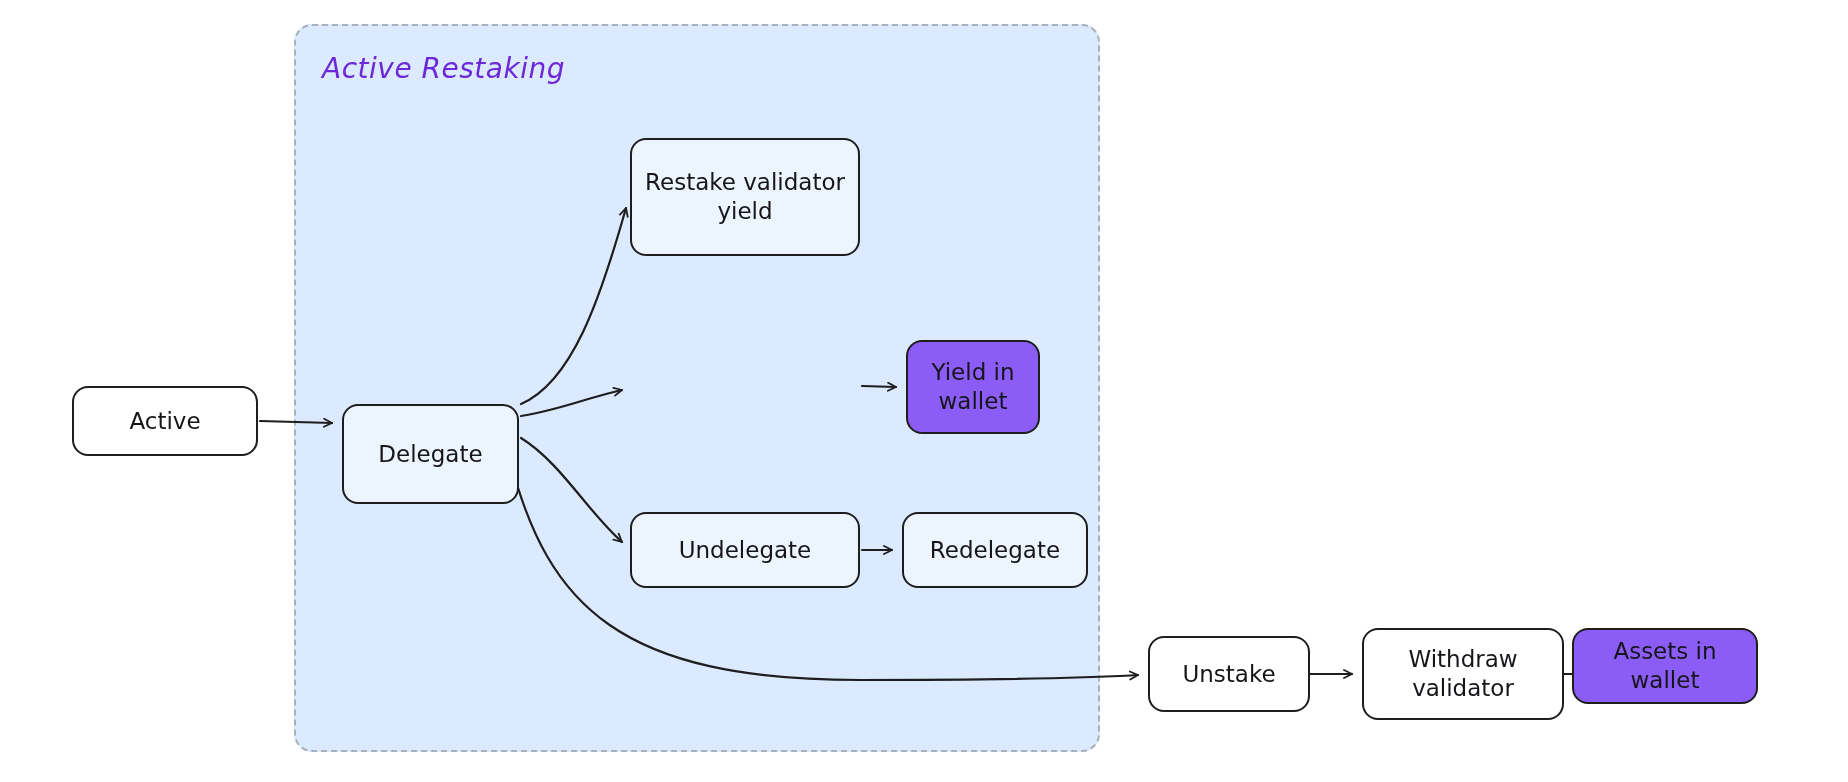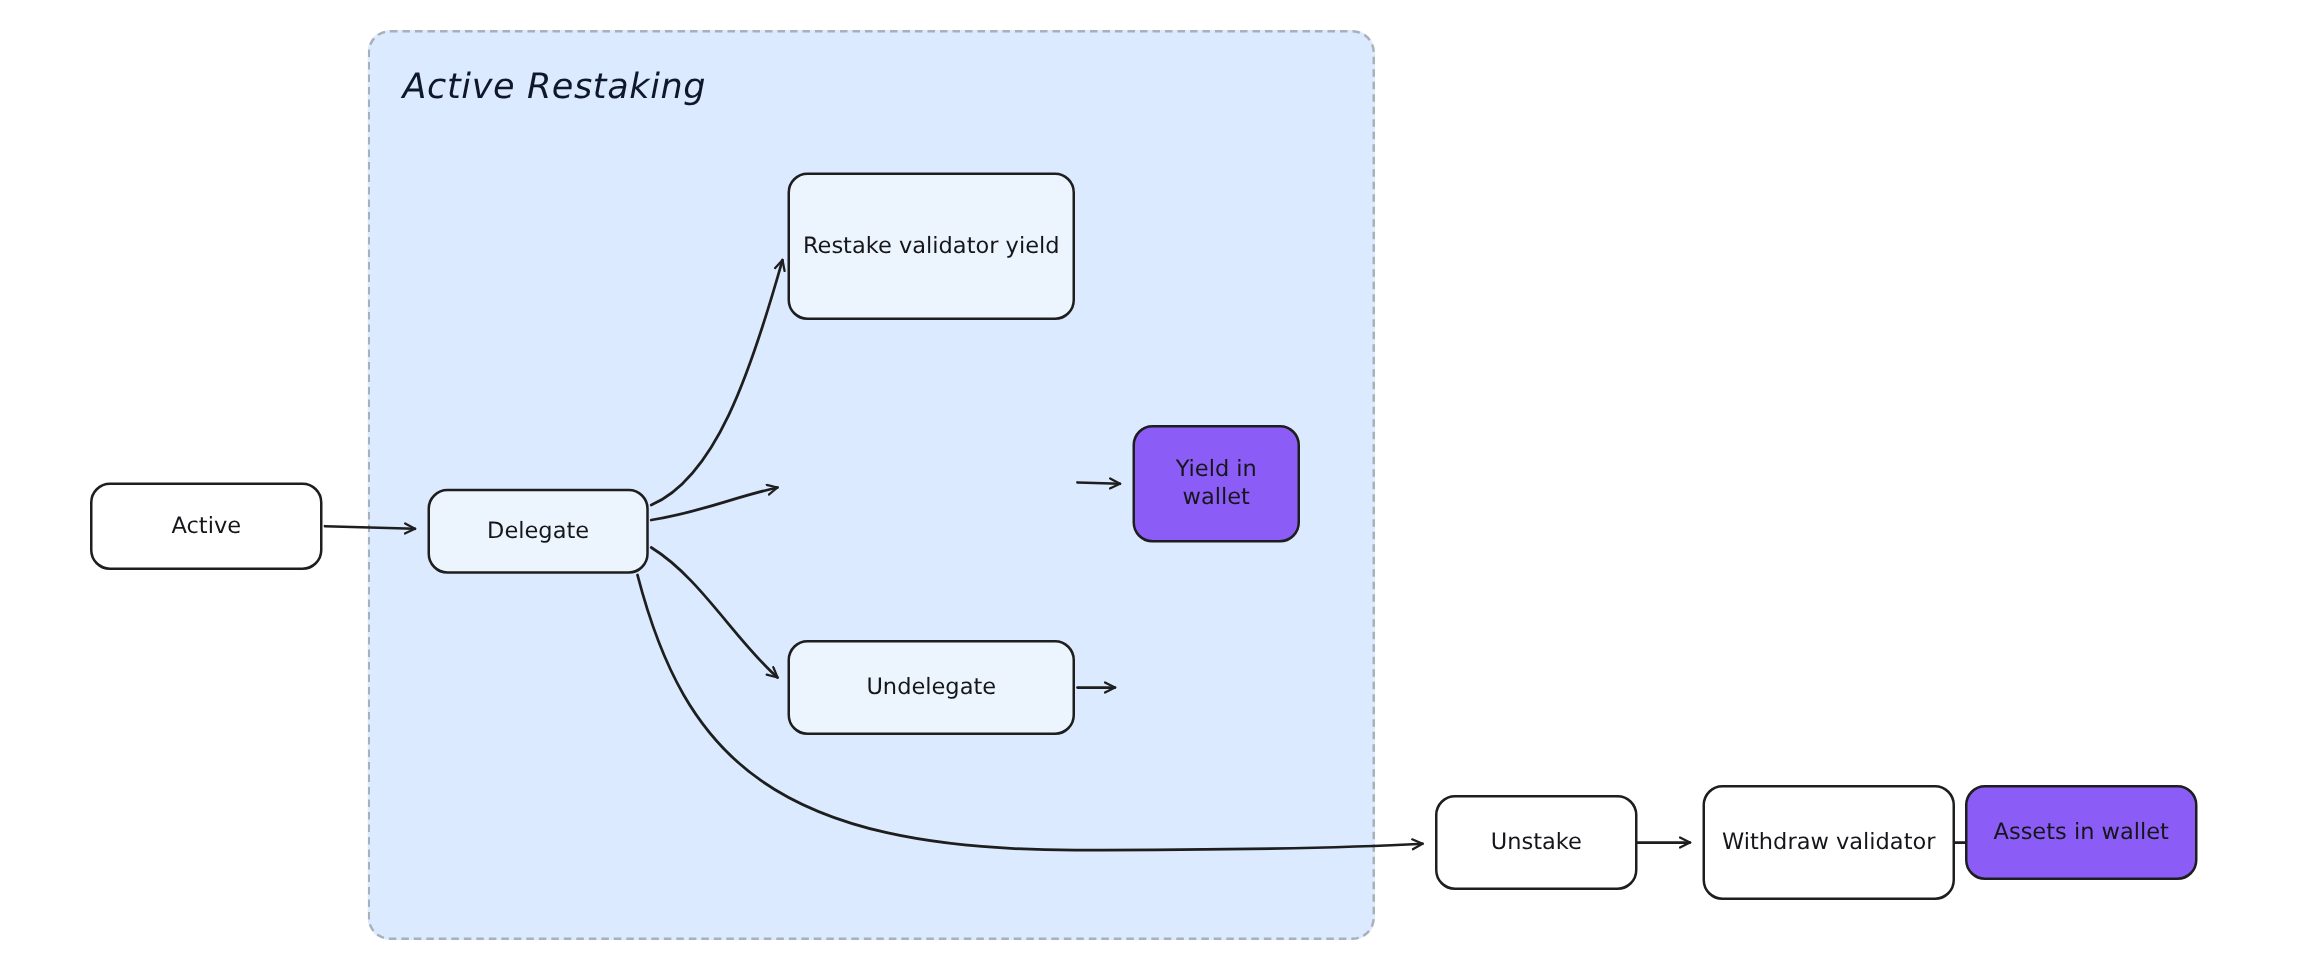--- a/index.html
+++ b/index.html
@@ -24,41 +24,41 @@
   }
   .region.active-region { background: #dbeafe; }
   .region.exit-region   { background: #ddf3e4; }
   .region-label {
     position: absolute;
     top: 26px;
     left: 26px;
     font-size: 28px;
     font-style: italic;
     font-weight: 500;
-    color: #0f172a;
+    color: #6d28d9;
     letter-spacing: 0.5px;
   }
   .edges-layer {
     position: absolute;
     left: 0;
     top: 0;
     z-index: 1;
     pointer-events: none;
   }
   .node {
     position: absolute;
     z-index: 2;
     border: 2.25px solid #1e1e1e;
     border-radius: 16px;
     box-sizing: border-box;
     display: flex;
     align-items: center;
     justify-content: center;
     text-align: center;
-    font-size: 18px;
+    font-size: 23px;
     line-height: 1.25;
     color: #16161a;
     padding: 4px 10px;
   }
   .node.white { background: #ffffff; }
   .node.blue  { background: #ecf4fd; }
   .node.green { background: #8b5cf6; }
 </style>
 </head>
 <body>
@@ -86,37 +86,40 @@
       <path d="M 862 550 L 892 550" marker-end="url(#arrowhead)"></path>
       <path d="M 1310 674 L 1352 674" marker-end="url(#arrowhead)"></path>
       <path d="M 1552 674 L 1612 674" marker-end="url(#arrowhead)"></path>
     </g>
   </svg>
 
   <div class="node white" style="left:72px; top:386px; width:186px; height:70px;">
     <span>Active</span>
   </div>
 
-  <div class="node blue" style="left:342px; top:391px; width:177px; height:68px;">
+  <div class="node blue" style="left:342px; top:404px; width:177px; height:100px;">
     <span>Delegate</span>
   </div>
 
   <div class="node blue" style="left:630px; top:138px; width:230px; height:118px;">
     <span>Restake validator yield</span>
   </div>
 
 
   <div class="node green" style="left:906px; top:340px; width:134px; height:94px;">
     <span>Yield in wallet</span>
   </div>
 
   <div class="node blue" style="left:630px; top:512px; width:230px; height:76px;">
     <span>Undelegate</span>
   </div>
 
+  <div class="node blue" style="left:902px; top:512px; width:186px; height:76px;">
+    <span>Redelegate</span>
+  </div>
 
   <div class="node white" style="left:1148px; top:636px; width:162px; height:76px;">
     <span>Unstake</span>
   </div>
 
   <div class="node white" style="left:1362px; top:628px; width:202px; height:92px;">
     <span>Withdraw validator</span>
   </div>
 
   <div class="node green" style="left:1572px; top:628px; width:186px; height:76px;">

